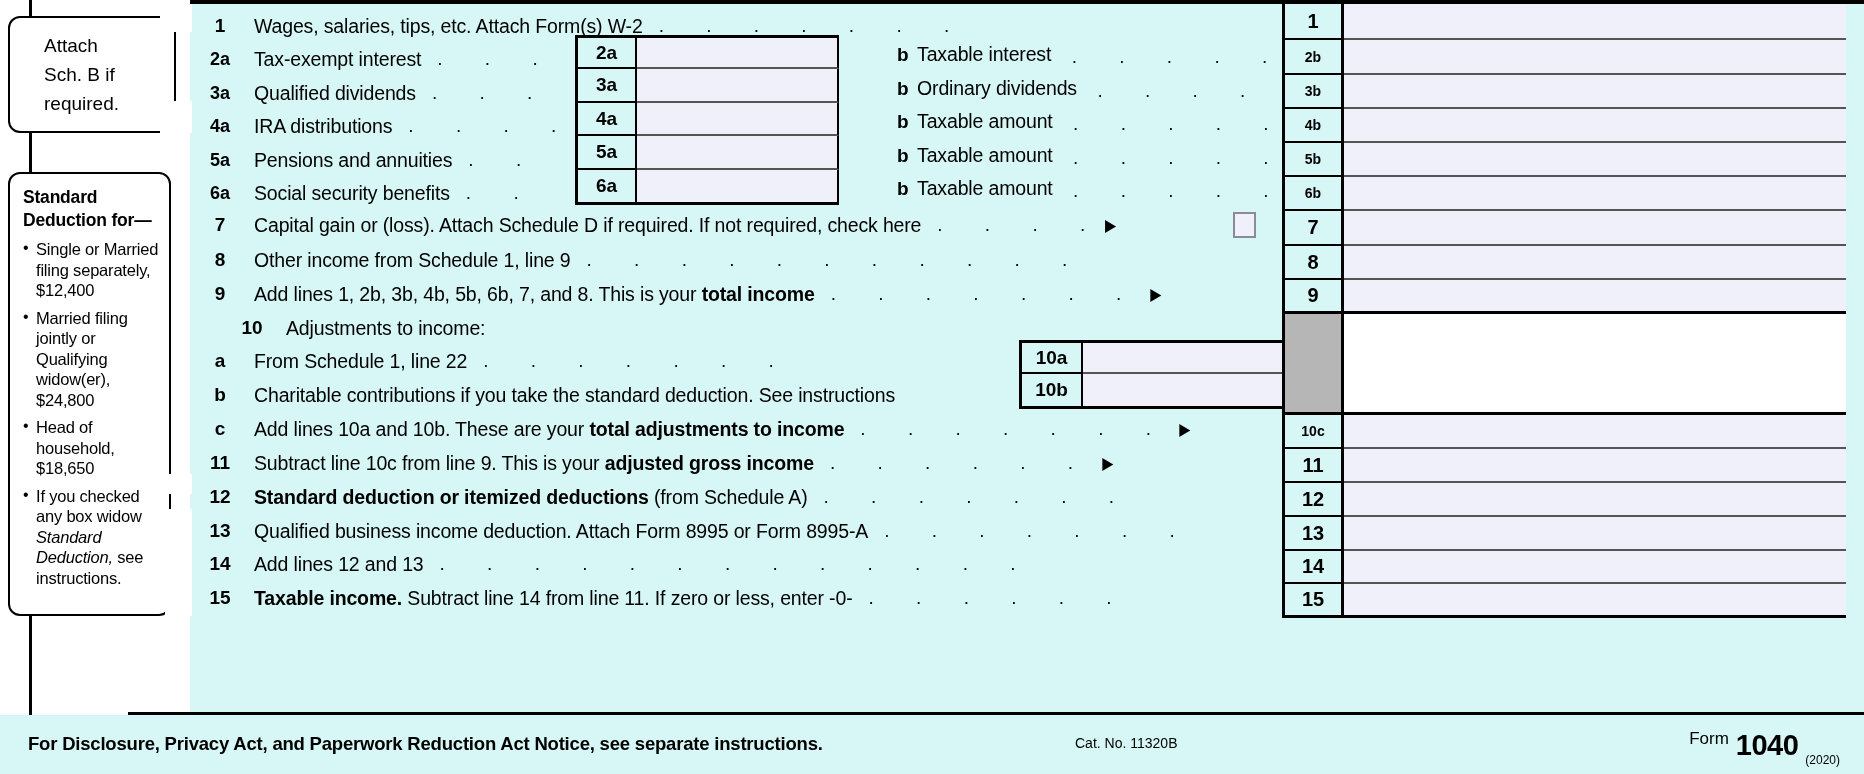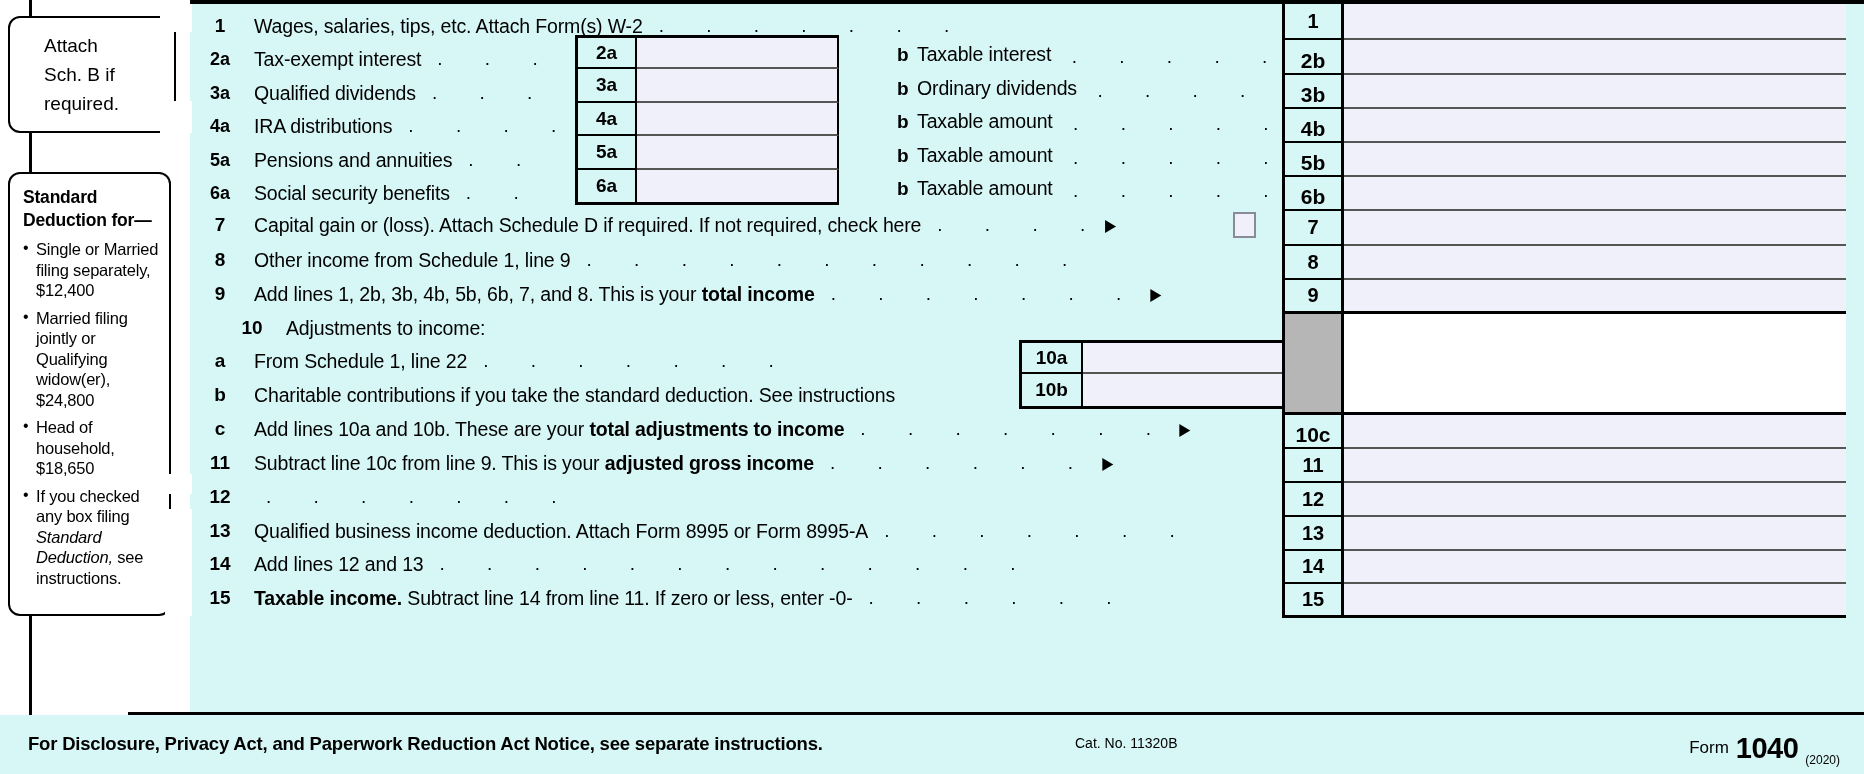--- a/index.html
+++ b/index.html
@@ -115,21 +115,21 @@
   
   .lnum {
     position: absolute; left: 1092px; width: 62px;
     background: #d6f7f6;
     border-left: 3px solid #000;
     border-right: 3px solid #000;
     border-bottom: 2px solid #000;
     font-size: 20px; font-weight: bold;
     display: flex; align-items: center; justify-content: center;
   }
-  .lnum.sm { font-size: 21px; align-items: flex-end; }
+  .lnum.sm { font-size: 14px; }
   .lnum.gray { background: #b6b6b6; }
 
   
   .amt {
     position: absolute; left: 1154px; width: 502px;
     background: #f0f0fa;
     border-bottom: 2px solid #555;
   }
   .amt.thick { border-bottom: 3px solid #000; }
   .amt.white { background: #ffffff; border-bottom: 3px solid #000; }
@@ -177,21 +177,21 @@
   .f-left {
     position: absolute; left: 28px; top: 18px;
     font-size: 18.5px; font-weight: bold; letter-spacing: -0.2px;
   }
   .f-cat {
     position: absolute; left: 1075px; top: 20px;
     font-size: 14px;
   }
   .f-right {
     position: absolute; right: 24px; top: 14px;
-    display: flex; align-items: center; gap: 7px;
+    display: flex; align-items: flex-start; gap: 7px;
   }
   .f-right .w1 { font-size: 17px; }
   .f-right .w2 { font-size: 29px; font-weight: bold; letter-spacing: -0.5px; }
   .f-right .w3 { font-size: 12px; margin-top: 24px; }
 </style>
 </head>
 <body>
 
 <div id="form">
 
@@ -206,21 +206,21 @@
     <div class="ln">required.</div>
   </div>
 
   <div class="callout" id="std-box">
     <div class="hd">Standard</div>
     <div class="hd">Deduction for—</div>
     <ul>
       <li>Single or Married filing separately, $12,400</li>
       <li>Married filing jointly or Qualifying widow(er), $24,800</li>
       <li>Head of household, $18,650</li>
-      <li><span>If you checked any box filing </span><i>Standard Deduction,</i><span> see instructions.</span></li>
+      <li><span>If you checked any box widow </span><i>Standard Deduction,</i><span> see instructions.</span></li>
     </ul>
   </div>
 
   <div class="notch" style="left:160px; top:4px; width:32px; height:28px; border-right:none;"></div>
   <div class="notch" style="left:160px; top:101px; width:32px; height:32px; border-right:none;"></div>
   <div class="notch" style="left:165px; top:474px; width:27px; height:20px; border-right:none;"></div>
   <div class="notch" style="left:165px; top:509px; width:27px; height:107px; border-right:none;"></div>
 
   <div id="panel">
 
@@ -333,20 +333,21 @@
 
     <div class="row" style="top:443px;height:32px;">
       <span class="num">11</span>
       <span class="desc"><span>Subtract line 10c from line 9. This is your </span><b>adjusted gross income</b></span>
       <span class="dots">.&nbsp;.&nbsp;.&nbsp;.&nbsp;.&nbsp;.</span>
       <span class="arrow" style="padding-left:10px;">▶</span>
     </div>
 
     <div class="row" style="top:477px;height:32px;">
       <span class="num">12</span>
+      <span class="desc"><b>Standard deduction or itemized deductions</b><span> (from Schedule A)</span></span>
       <span class="dots">.&nbsp;.&nbsp;.&nbsp;.&nbsp;.&nbsp;.&nbsp;.</span>
     </div>
 
     <div class="row" style="top:511px;height:32px;">
       <span class="num">13</span>
       <span class="desc">Qualified business income deduction. Attach Form 8995 or Form 8995-A</span>
       <span class="dots">.&nbsp;.&nbsp;.&nbsp;.&nbsp;.&nbsp;.&nbsp;.</span>
     </div>
 
     <div class="row" style="top:544px;height:32px;">

